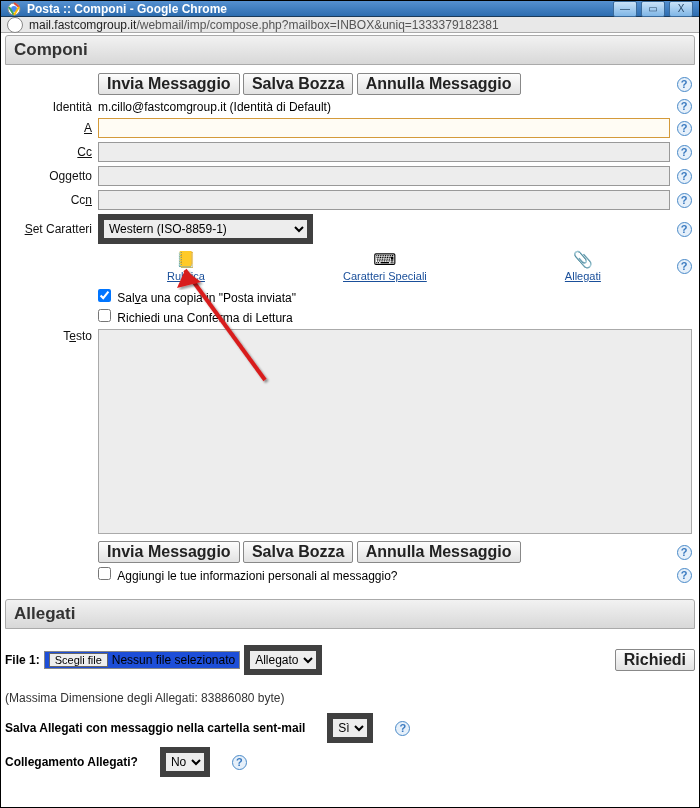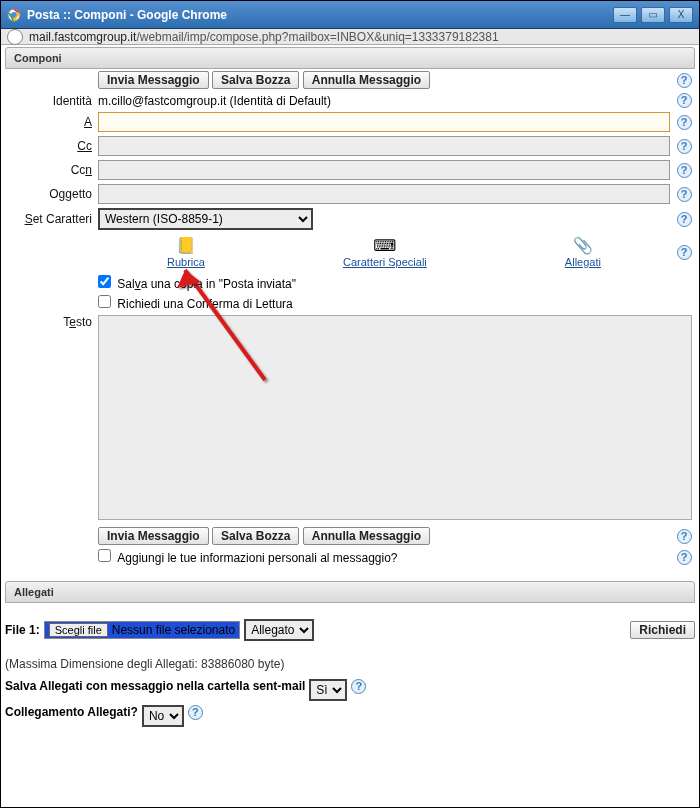--- a/index.html
+++ b/index.html
@@ -1,51 +1,51 @@
 <!DOCTYPE html>
 <html><head>
 <meta charset="utf-8">
 <style>
 * { box-sizing: border-box; margin: 0; padding: 0; }
 body { font-family: "Lucida Grande", Verdana, Arial, sans-serif; font-size: 12px; background: #b0b0b0; width: 700px; height: 808px; overflow: hidden; position: relative; }
 .window { width: 700px; height: 808px; border: 1px solid #000; background: #fff; box-shadow: 3px 3px 5px rgba(0,0,0,0.3); }
-.titlebar { height: 28px; background: linear-gradient(to bottom, #5590d0, #2d6db0); color: #fff; display: flex; align-items: center; padding: 4px 6px; border-bottom: 1px solid #1a3a5a; }
+.titlebar { height: 16px; background: linear-gradient(to bottom, #5590d0, #2d6db0); color: #fff; display: flex; align-items: center; padding: 4px 6px; border-bottom: 1px solid #1a3a5a; }
 .titlebar .chrome-icon { width: 14px; height: 14px; margin-right: 6px; display:inline-block; }
 .titlebar .title { flex: 1; font-size: 12px; font-weight: bold; }
 .win-btns { display: flex; gap: 4px; }
 .win-btn { width: 24px; height: 16px; background: linear-gradient(to bottom,#c9e2f8,#7fb6e6); border: 1px solid #3a6a9a; border-radius: 2px; font-size: 10px; text-align: center; line-height: 14px; color: #2a4a6a; cursor: pointer; }
 .addressbar { height: 16px; background: #e8e8e8; border-bottom: 1px solid #aaa; display: flex; align-items: center; padding: 0 6px; }
 .page-icon { width: 16px; height: 16px; border: 1px solid #888; border-radius: 50%; margin-right: 6px; background: #fff; }
 .url { color: #555; font-size: 12px; }
 .url .host { color: #222; }
 .content { height: calc(808px - 24px - 26px - 6px); overflow: auto; background: #fff; padding: 2px 4px 4px 4px; }
-.panel-header { background: linear-gradient(to bottom,#f2f2f2,#d8d8d8); border: 1px solid #aaa; border-radius: 3px 3px 0 0; padding: 4px 8px; font-size: 11px; font-weight: bold; color: #333; }
+.panel-header { background: linear-gradient(to bottom,#f2f2f2,#d8d8d8); border: 1px solid #aaa; border-radius: 3px 3px 0 0; padding: 4px 8px; font-size: 17px; font-weight: bold; color: #333; margin-bottom: 6px; }
 .form-table { width: 100%; border-collapse: collapse; }
 .form-table td { padding: 2px 3px; vertical-align: middle; }
 .lbl { text-align: right; width: 90px; color: #111; padding-right: 4px; }
 .lbl u { text-decoration: underline; }
 .help-cell { width: 22px; text-align: center; }
 .help-icon { width: 15px; height: 15px; border: 1px solid #4a8ac8; border-radius: 50%; display: inline-block; color: #3a7ac0; text-align: center; line-height: 13px; font-size: 11px; font-weight: bold; background: #e6f0fa; cursor: pointer; }
-.btn { font-family: inherit; font-size: 12px; padding: 1px 8px; background: linear-gradient(to bottom,#fdfdfd,#e2e2e2); border: 1px solid #888; border-radius: 2px; cursor: pointer; font-weight: bold; color: #222;}
+.btn { font-family: inherit; font-size: 16px; padding: 1px 8px; background: linear-gradient(to bottom,#fdfdfd,#e2e2e2); border: 1px solid #888; border-radius: 2px; cursor: pointer; font-weight: bold; color: #222;}
 .txt-input { width: 100%; border: 1px solid #999; padding: 2px 4px; font-size: 12px; height: 20px; background:#ededed; }
 .txt-input.to { border-color: #d49a3a; background: #fffcf4; }
-.selbox { font-size: 12px; padding: 1px; border: 2px solid #404040; background:#ededed; }
+.selbox { font-size: 12px; padding: 1px; border: 6px solid #404040; background:#ededed; }
 .toolbar-row td > div { display: flex; justify-content: space-around; padding: 2px 0; }
 .tool-item { text-align: center; cursor: pointer; }
 .tool-item .ic { font-size: 16px; display:block; }
 .tool-item .lab { color: #1a4f9a; font-size: 11px; text-decoration: underline; }
 textarea.body { width: 100%; height: 205px; border: 1px solid #aaa; resize: none; font-family: monospace; font-size: 12px; padding: 4px; background:#ededed; }
 .chk-row label { margin-left: 3px; }
 .sep { height: 8px; }
 .attach-section { margin-top: 6px; }
 .file-row { display:flex; align-items:center; gap:4px; margin: 16px 0; }
 .file-row .fake-file { border:1px solid #888; padding:1px 4px; display:inline-flex; align-items:center; gap:4px; background:#1d4ed8;}
 .file-row .fake-file .choose { border:1px solid #666; padding:0 5px; font-size:11px; background:#eee; cursor:pointer;}
 .note { color: #333; font-size: 12px; margin: 15px 0 8px 0; }
-.opt-row { margin: 4px 0; display:flex; align-items:flex-start; gap:4px;}
+.opt-row { margin: 4px 0; display:flex; align-items:center; gap:22px;}
 .arrow-overlay { position: absolute; left: 125px; top: 260px; pointer-events: none; }
 .footer-pad { height: 80px; }
 </style>
 </head>
 <body>
 
 <div class="window">
   <div class="titlebar">
     <span class="chrome-icon">
       <svg width="14" height="14" viewBox="0 0 14 14">
@@ -94,26 +94,26 @@
         <td class="lbl"><u>A</u></td>
         <td><input class="txt-input to" value="" style=""></td>
         <td class="help-cell"><span class="help-icon">?</span></td>
       </tr>
       <tr>
         <td class="lbl"><u>Cc</u></td>
         <td><input class="txt-input" value="" style=""></td>
         <td class="help-cell"><span class="help-icon">?</span></td>
       </tr>
       <tr>
+        <td class="lbl"><span>O<u>g</u>getto</span></td>
+        <td><input class="txt-input" value="" style=""></td>
+        <td class="help-cell"><span class="help-icon">?</span></td>
+      </tr>
+      <tr>
         <td class="lbl"><span>Cc<u>n</u></span></td>
-        <td><input class="txt-input" value="" style=""></td>
-        <td class="help-cell"><span class="help-icon">?</span></td>
-      </tr>
-      <tr>
-        <td class="lbl"><span>O<u>g</u>getto</span></td>
         <td><input class="txt-input" value="" style=""></td>
         <td class="help-cell"><span class="help-icon">?</span></td>
       </tr>
       <tr>
         <td class="lbl"><span><u>S</u>et Caratteri</span></td>
         <td><select class="selbox" style="width:215px"><option>Western (ISO-8859-1)</option></select></td>
         <td class="help-cell"><span class="help-icon">?</span></td>
       </tr>
       <tr class="toolbar-row">
         <td></td>

